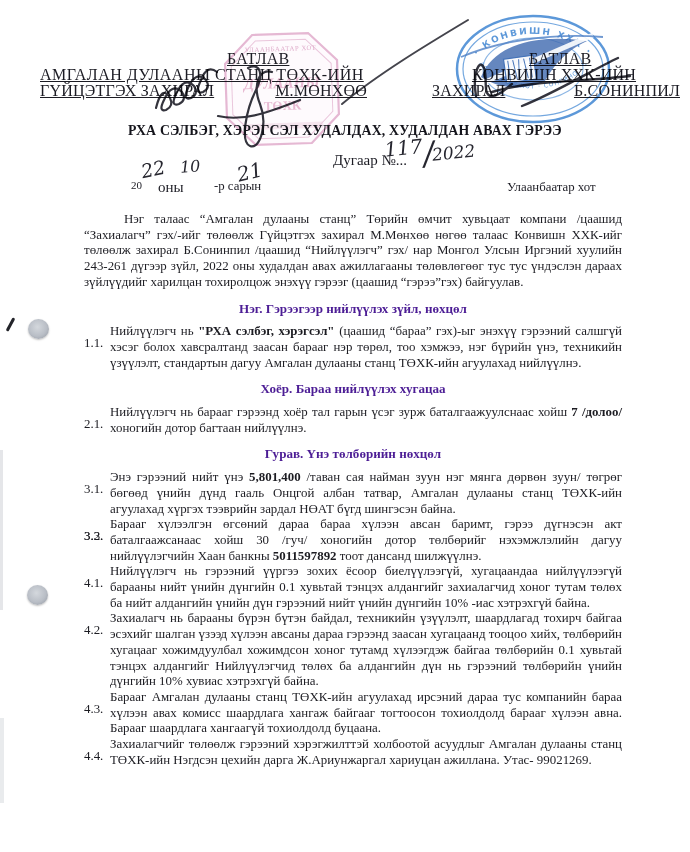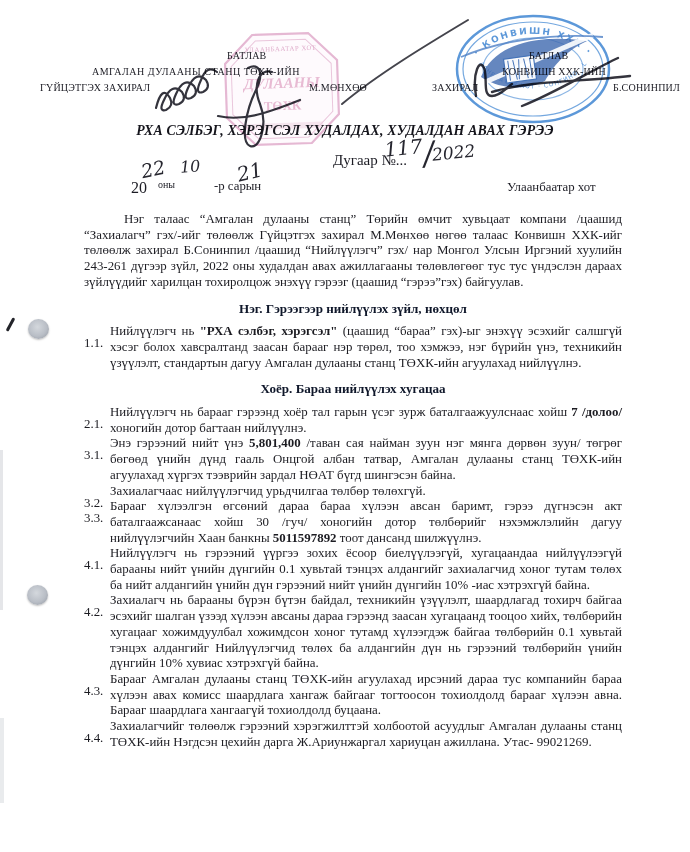--- a/index.html
+++ b/index.html
@@ -1,34 +1,34 @@
 <!DOCTYPE html>
 <html><head>
 <meta charset="utf-8">
 <style>
   html,body{margin:0;padding:0;background:#ffffff;}
   #page{position:relative;width:690px;height:852px;background:#fff;overflow:hidden;
         font-family:"Liberation Serif",serif;color:#1d1d22;}
 
   
-  .hdr{position:absolute;font-size:10px;letter-spacing:.2px;white-space:nowrap;color:#1c1c24;}
+  .hdr{position:absolute;font-size:16px;letter-spacing:.2px;white-space:nowrap;color:#1c1c24;text-decoration:underline;}
   .hdr-row{display:flex;justify-content:space-between;}
 
   
   .doc-title{position:absolute;top:123px;left:0;width:690px;text-align:center;
-             font-size:13.8px;font-weight:bold;font-style:italic;letter-spacing:.2px;color:#15151c;}
+             font-size:13.8px;font-weight:bold;letter-spacing:.2px;color:#15151c;}
   .label{position:absolute;font-size:15px;color:#1c1c24;white-space:nowrap;}
 
   .hw{font-family:"DejaVu Serif",serif;font-style:italic;color:#26262f;position:absolute;white-space:nowrap;}
 
   
   #body-flow{position:absolute;left:84px;top:212px;width:538px;
              font-size:12.9px;line-height:15.7px;text-align:justify;color:#1c1c22;}
   #intro{text-indent:40px;}
-  .sec-heading{text-align:center;font-weight:bold;margin:10px 0 8px 0;font-size:13.1px;color:#0f172a;}
+  .sec-heading{text-align:center;font-weight:bold;margin:10px 0 8px 0;font-size:13.1px;color:#4c1d95;}
   .clause{position:relative;padding-left:26px;}
   .clause .num{position:absolute;left:0;top:12px;}
   .b{font-weight:bold;}
 
   
   .stamp{position:absolute;mix-blend-mode:multiply;}
   .sig{position:absolute;mix-blend-mode:multiply;}
 
   
   .hole{position:absolute;width:21px;height:20px;border-radius:50%;
@@ -114,38 +114,39 @@
     </g>
   </svg>
 
   <div class="doc-title">РХА СЭЛБЭГ, ХЭРЭГСЭЛ ХУДАЛДАХ, ХУДАЛДАН АВАХ ГЭРЭЭ</div>
 
   <div class="label" style="left:333px;top:152px;">Дугаар №...</div>
   <div class="hw" style="left:385px;top:133px;transform:rotate(-6deg);font-size:20px;">
     <span>117</span><span style="font-size:32px;vertical-align:-12px;">/</span><span style="font-size:17px;position:relative;top:9px;left:-2px;">2022</span>
   </div>
 
-  <div class="label" style="left:131px;top:179px;font-size:16px;">20</div>
-  <div class="label" style="left:158px;top:179px;font-size:10px;">оны</div>
+  <div class="label" style="left:131px;top:179px;font-size:11px;">20</div>
+  <div class="label" style="left:158px;top:179px;font-size:15px;">оны</div>
   <div class="label" style="left:198px;top:179px;font-size:12.8px;margin-left:16px;">-р сарын</div>
   <div class="hw" style="left:141px;top:158px;font-size:19px;transform:rotate(-12deg);">22</div>
   <div class="hw" style="left:180px;top:157px;font-size:16px;transform:rotate(-4deg);">10</div>
   <div class="hw" style="left:237px;top:160px;font-size:20px;transform:rotate(-14deg);">21</div>
 
   <div class="label" style="left:507px;top:180px;font-size:12.8px;">Улаанбаатар хот</div>
 
   <div id="body-flow">
     <div id="intro">Нэг талаас “Амгалан дулааны станц” Төрийн өмчит хувьцаат компани /цаашид “Захиалагч” гэх/-ийг төлөөлж Гүйцэтгэх захирал М.Мөнхөө нөгөө талаас Конвишн ХХК-ийг төлөөлж захирал Б.Сонинпил /цаашид “Нийлүүлэгч” гэх/ нар  Монгол Улсын Иргэний хуулийн 243-261 дүгээр зүйл, 2022 оны худалдан авах ажиллагааны төлөвлөгөөг тус тус үндэслэн дараах зүйлүүдийг харилцан тохиролцож энэхүү гэрээг (цаашид “гэрээ”гэх)  байгуулав.</div>
     <div id="sections">
         <div class="sec-heading">Нэг. Гэрээгээр нийлүүлэх зүйл, нөхцөл</div>
-        <div class="clause"><span class="num">1.1.</span><span><span>Нийлүүлэгч  нь </span><span class="b">"РХА сэлбэг, хэрэгсэл"</span><span> (цаашид “бараа” гэх)-ыг энэхүү эсэхийг салшгүй хэсэг болох хавсралтанд заасан барааг нэр төрөл, тоо хэмжээ, нэг бүрийн үнэ, техникийн үзүүлэлт, стандартын дагуу Амгалан дулааны станц ТӨХК-ийн агуулахад нийлүүлнэ.</span></span></div>
+        <div class="clause"><span class="num">1.1.</span><span><span>Нийлүүлэгч  нь </span><span class="b">"РХА сэлбэг, хэрэгсэл"</span><span> (цаашид “бараа” гэх)-ыг энэхүү гэрээний салшгүй хэсэг болох хавсралтанд заасан барааг нэр төрөл, тоо хэмжээ, нэг бүрийн үнэ, техникийн үзүүлэлт, стандартын дагуу Амгалан дулааны станц ТӨХК-ийн агуулахад нийлүүлнэ.</span></span></div>
         <div class="sec-heading">Хоёр. Бараа  нийлүүлэх хугацаа</div>
         <div class="clause"><span class="num">2.1.</span><span><span>Нийлүүлэгч нь барааг гэрээнд хоёр тал гарын үсэг зурж баталгаажуулснаас хойш </span><span class="b">7 /долоо/</span><span> хоногийн дотор багтаан нийлүүлнэ.</span></span></div>
+        <div class="sec-heading">Гурав. Үнэ төлбөрийн нөхцөл</div>
         <div class="clause"><span class="num">3.1.</span><span><span>Энэ гэрээний нийт үнэ </span><span class="b">5,801,400</span><span> /таван сая найман зуун нэг мянга дөрвөн зуун/ төгрөг бөгөөд үнийн дүнд гааль Онцгой албан татвар, Амгалан дулааны станц ТӨХК-ийн агуулахад хүргэх тээврийн  зардал НӨАТ бүгд шингэсэн байна.</span></span></div>
-        <div class="clause"><span class="num">3.2.</span><span><span>Захиалагчаас нийлүүлэгчид урьдчилгаа төлбөр төлөхгүй.</span></span></div>
+        <div class="clause"><span class="num">3.2.</span></div>
         <div class="clause"><span class="num">3.3.</span><span><span>Барааг хүлээлгэн өгсөний дараа бараа хүлээн авсан баримт, гэрээ дүгнэсэн акт баталгаажсанаас хойш 30 /гуч/ хоногийн дотор төлбөрийг нэхэмжлэлийн дагуу нийлүүлэгчийн Хаан  банкны </span><span class="b">5011597892</span><span> тоот дансанд шилжүүлнэ.</span></span></div>
         <div class="clause"><span class="num">4.1.</span><span><span>Нийлүүлэгч нь гэрээний үүргээ зохих ёсоор биелүүлээгүй, хугацаандаа нийлүүлээгүй барааны нийт үнийн дүнгийн 0.1 хувьтай тэнцэх алдангийг захиалагчид хоног тутам төлөх ба нийт алдангийн үнийн дүн гэрээний нийт үнийн дүнгийн 10% -иас  хэтрэхгүй байна.</span></span></div>
         <div class="clause"><span class="num">4.2.</span><span><span>Захиалагч нь барааны бүрэн бүтэн байдал, техникийн үзүүлэлт, шаардлагад тохирч байгаа эсэхийг шалган үзээд хүлээн авсаны дараа гэрээнд заасан хугацаанд тооцоо хийх, төлбөрийн хугацааг хожимдуулбал хожимдсон хоног тутамд хүлээгдэж байгаа төлбөрийн 0.1 хувьтай тэнцэх алдангийг Нийлүүлэгчид төлөх ба алдангийн дүн нь гэрээний төлбөрийн үнийн дүнгийн 10% хувиас хэтрэхгүй байна.</span></span></div>
         <div class="clause"><span class="num">4.3.</span><span><span>Барааг Амгалан дулааны станц ТӨХК-ийн  агуулахад ирсэний дараа тус компанийн бараа хүлээн авах комисс шаардлага хангаж байгааг тогтоосон тохиолдолд барааг хүлээн авна. Барааг шаардлага хангаагүй тохиолдолд буцаана.</span></span></div>
         <div class="clause"><span class="num">4.4.</span><span><span>Захиалагчийг төлөөлж гэрээний хэрэгжилттэй холбоотой асуудлыг  Амгалан дулааны станц ТӨХК-ийн Нэгдсэн цехийн дарга Ж.Ариунжаргал хариуцан ажиллана. Утас- 99021269.</span></span></div>
       </div>
   </div>
 
 </div>
 

